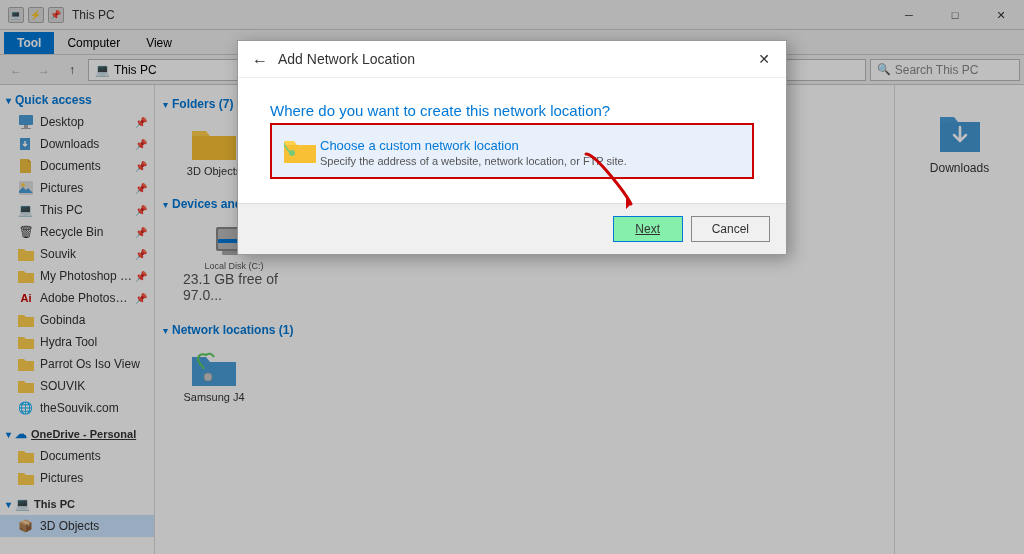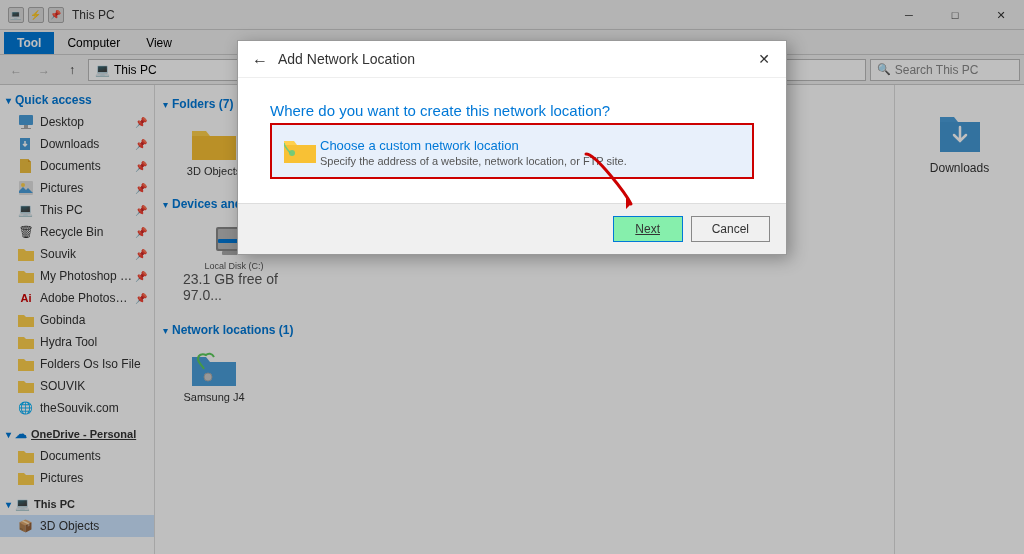--- a/index.html
+++ b/index.html
@@ -537,21 +537,21 @@
       </div>
       <span class="sidebar-item-text">Hydra Tool</span>
     </div>
 
     <div class="sidebar-item">
       <div class="sidebar-item-icon">
         <svg width="16" height="14" viewBox="0 0 16 14">
             <path d="M0 2h6l2 2h8v10H0z" fill="#ffd04d"></path>
           </svg>
       </div>
-      <span class="sidebar-item-text">Folders Os Iso File</span>
+      <span class="sidebar-item-text">Parrot Os Iso View</span>
     </div>
 
     <div class="sidebar-item">
       <div class="sidebar-item-icon">
         <svg width="16" height="14" viewBox="0 0 16 14">
             <path d="M0 2h6l2 2h8v10H0z" fill="#ffd04d"></path>
           </svg>
       </div>
       <span class="sidebar-item-text">SOUVIK</span>
     </div>

